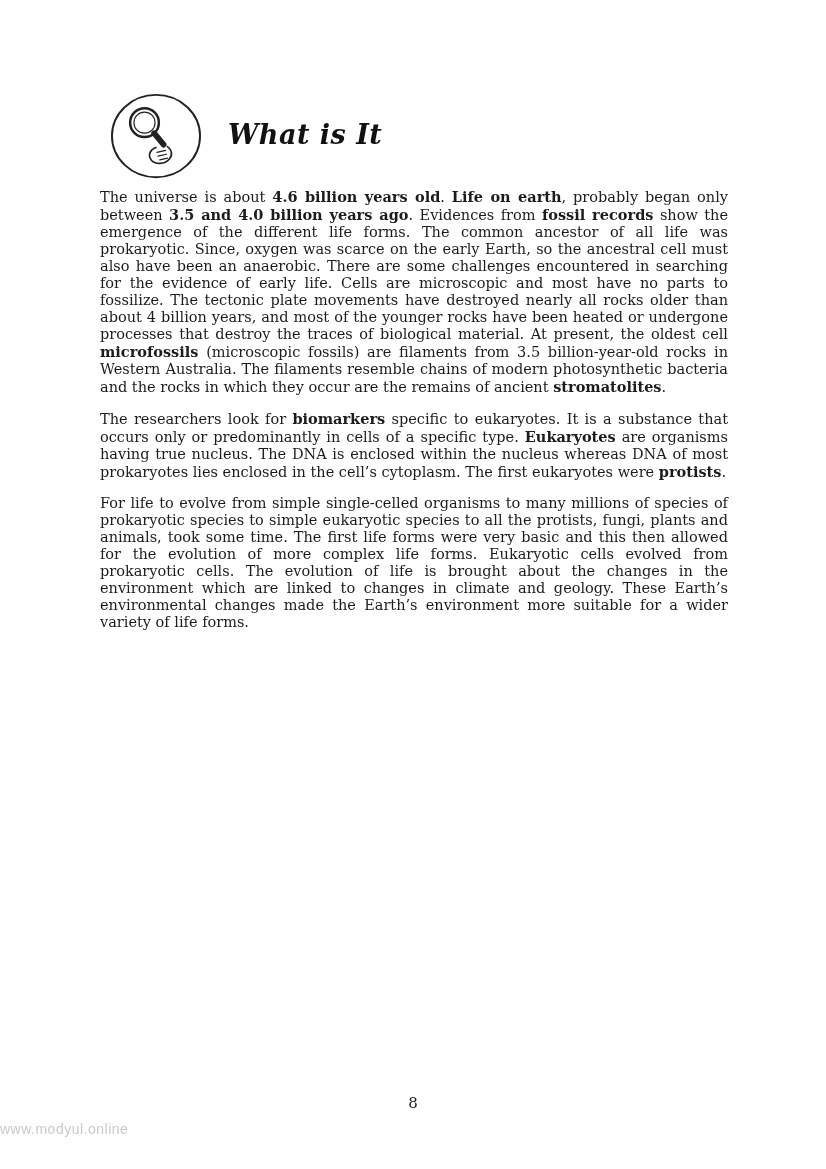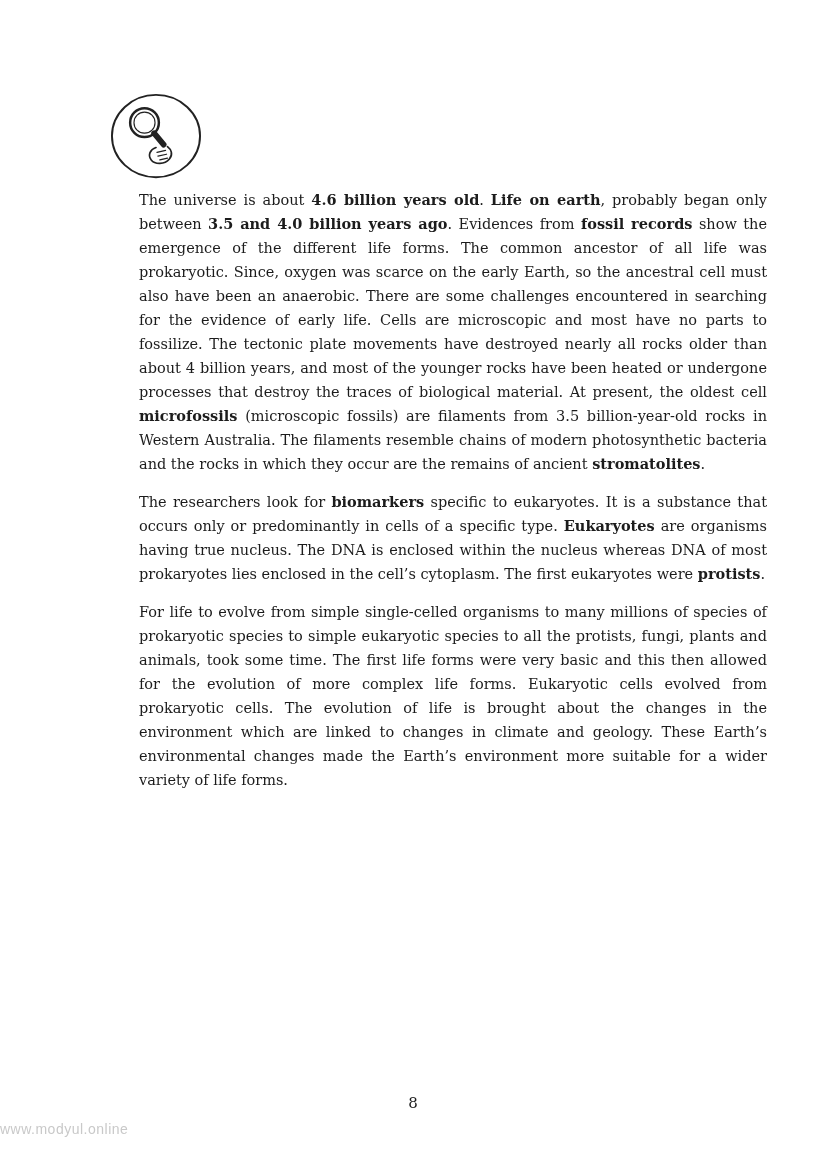--- a/index.html
+++ b/index.html
@@ -28,23 +28,22 @@
     letter-spacing: 0.5px;
     color: #111111;
     padding-bottom: 6px;
   }
   .content {
     position: absolute;
     top: 188px;
     left: 100px;
     width: 628px;
     font-size: 14.5px;
-    line-height: 24px;
+    line-height: 17px;
     text-align: justify;
-    margin-left: 39px;
   }
   .para { margin: 0 0 14px 0; }
   .para-last { margin-top: 8px; }
   .page-number {
     position: absolute;
     top: 1094px;
     left: 0;
     width: 100%;
     text-align: center;
     font-size: 15px;
@@ -72,20 +71,21 @@
     <div class="icon-wrap">
       <svg viewBox="0 0 100 94" width="96" height="90" aria-hidden="true">
         <ellipse cx="50" cy="46" rx="46" ry="43" fill="none" stroke="#222222" stroke-width="2"></ellipse>
         <circle cx="38" cy="32" r="15" fill="none" stroke="#222222" stroke-width="2.6"></circle>
         <circle cx="38" cy="32" r="11" fill="none" stroke="#222222" stroke-width="1.2"></circle>
         <line x1="48" y1="43" x2="58" y2="55" stroke="#222222" stroke-width="6" stroke-linecap="round"></line>
         <path d="M50 58 c-6 2 -9 8 -5 13 c4 5 14 5 19 -1 c4 -5 2 -10 -2 -13" fill="none" stroke="#222222" stroke-width="1.8" stroke-linecap="round"></path>
         <path d="M51 63 l9 -2 M52 67 l9 -2 M54 71 l8 -2" fill="none" stroke="#222222" stroke-width="1.3" stroke-linecap="round"></path>
       </svg>
     </div>
+    <div class="section-title">What is It</div>
   </div>
 
   <div class="content">
     <p class="para rich"><span>The universe is about </span><span class="seg-bold">4.6 billion years old</span><span>. </span><span class="seg-bold">Life on earth</span><span>, probably began only between </span><span class="seg-bold">3.5 and 4.0 billion years ago</span><span>. Evidences from </span><span class="seg-bold">fossil records</span><span> show the emergence of the different life forms. The common ancestor of all life was prokaryotic. Since, oxygen was scarce on the early Earth, so the ancestral cell must also have been an anaerobic. There are some challenges encountered in searching for the evidence of early life.  Cells are microscopic and most have no parts to fossilize. The tectonic plate movements have destroyed nearly all rocks older than about 4 billion years, and most of the younger rocks have been heated or undergone processes that destroy the traces of biological material.  At present, the oldest cell </span><span class="seg-bold">microfossils</span><span> (microscopic fossils) are filaments from 3.5 billion-year-old rocks in Western Australia. The filaments resemble chains of modern photosynthetic bacteria and the rocks in which they occur are the remains of ancient </span><span class="seg-bold">stromatolites</span><span>.</span></p>
     <p class="para rich"><span>The researchers look for </span><span class="seg-bold">biomarkers</span><span> specific to eukaryotes. It is a substance that occurs only or predominantly in cells of a specific type. </span><span class="seg-bold">Eukaryotes</span><span> are organisms having true nucleus. The DNA is enclosed within the nucleus whereas DNA of most prokaryotes lies enclosed in the cell’s cytoplasm. The first eukaryotes were </span><span class="seg-bold">protists</span><span>.</span></p>
     <p class="para para-last rich"><span>For life to evolve from simple single-celled organisms to many millions of species of prokaryotic species to simple eukaryotic species to all the protists, fungi, plants and animals, took some time. The first life forms were very basic and this then allowed for the evolution of more complex life forms. Eukaryotic cells evolved from prokaryotic cells. The evolution of life is brought about the changes in the environment which are linked to changes in climate and geology. These Earth’s environmental changes made the Earth’s environment more suitable for a wider variety of life forms.</span></p>
   </div>
 
   <div class="page-number">8</div>
   <div class="footer-watermark">www.modyul.online</div>

